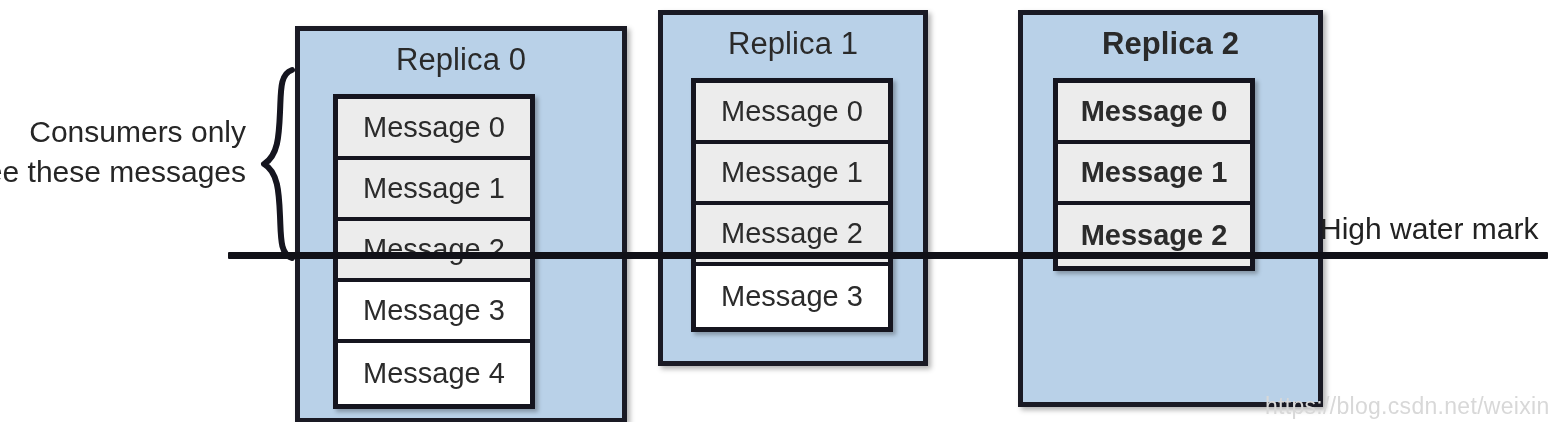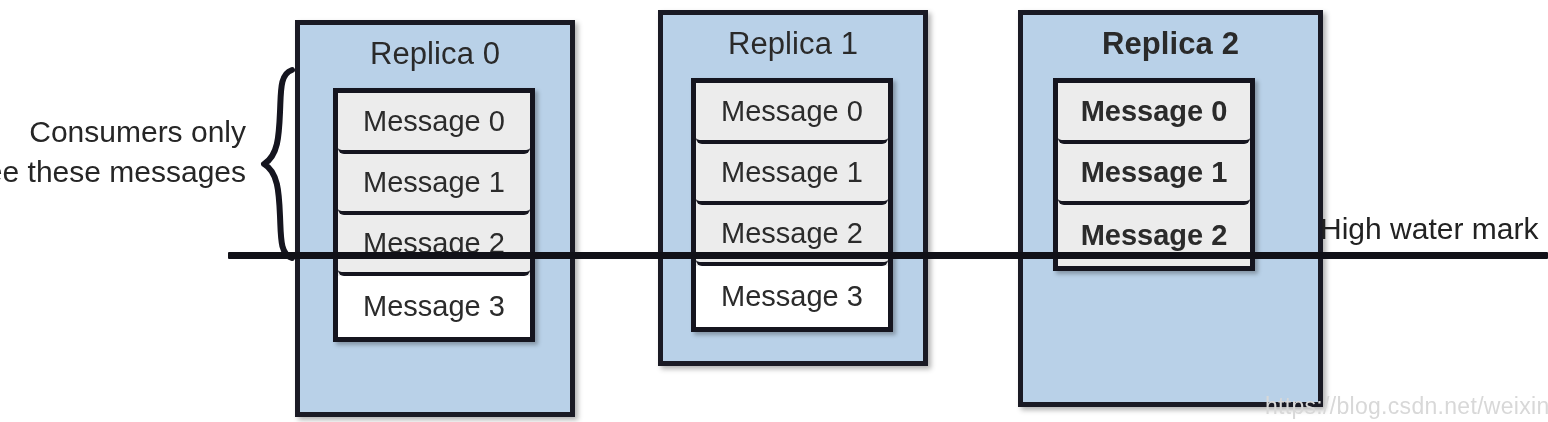--- a/index.html
+++ b/index.html
@@ -51,21 +51,21 @@
     display: flex;
     align-items: center;
     justify-content: center;
     font-size: 29px;
     color: #2b2b2b;
     white-space: nowrap;
     border-bottom: 4px solid #15151f;
     background: #ececec;
   }
   .msg:last-child { border-bottom: none; }
-  .msg.committed  { background: #ececec; border-radius: 6px; }
+  .msg.committed  { background: #ececec; }
   .msg.uncommitted{ background: #ffffff; }
 
   
   #hwm-line {
     position: absolute;
     background: #111118;
     height: 7px;
     border-radius: 1px;
   }
   #hwm-label {
@@ -110,27 +110,28 @@
   <div id="consumers-note" style="right:1302px; top:112px;">
     <span class="note-line">Consumers only</span>
     <span class="note-line">see these messages</span>
   </div>
 
   <svg id="brace" style="left:258px; top:64px;" width="40" height="200" viewBox="0 0 40 200">
     <path d="M34 6 C22 10 23 26 22 48 C21 72 20 92 6 100 C20 108 21 128 22 152
              C23 174 22 190 34 194" fill="none" stroke="#15151f" stroke-width="6" stroke-linecap="round" stroke-linejoin="round"></path>
   </svg>
 
-  <div class="replica" id="replica-0" style="left:295px; top:20px; width:280px; height:397px;">
+  <div class="replica" id="replica-0" style="left:295px; top:26px; width:332px; height:397px;">
     <div class="replica-title">Replica 0</div>
     <div class="msg-stack" style="left:33px; top:63px; width:202px;">
       <div class="msg committed">Message 0</div>
       <div class="msg committed">Message 1</div>
       <div class="msg committed">Message 2</div>
       <div class="msg uncommitted">Message 3</div>
+      <div class="msg uncommitted">Message 4</div>
     </div>
   </div>
 
   <div class="replica" id="replica-1" style="left:658px; top:10px; width:270px; height:356px;">
     <div class="replica-title">Replica 1</div>
     <div class="msg-stack" style="left:28px; top:63px; width:202px;">
       <div class="msg committed">Message 0</div>
       <div class="msg committed">Message 1</div>
       <div class="msg committed">Message 2</div>
       <div class="msg uncommitted">Message 3</div>

